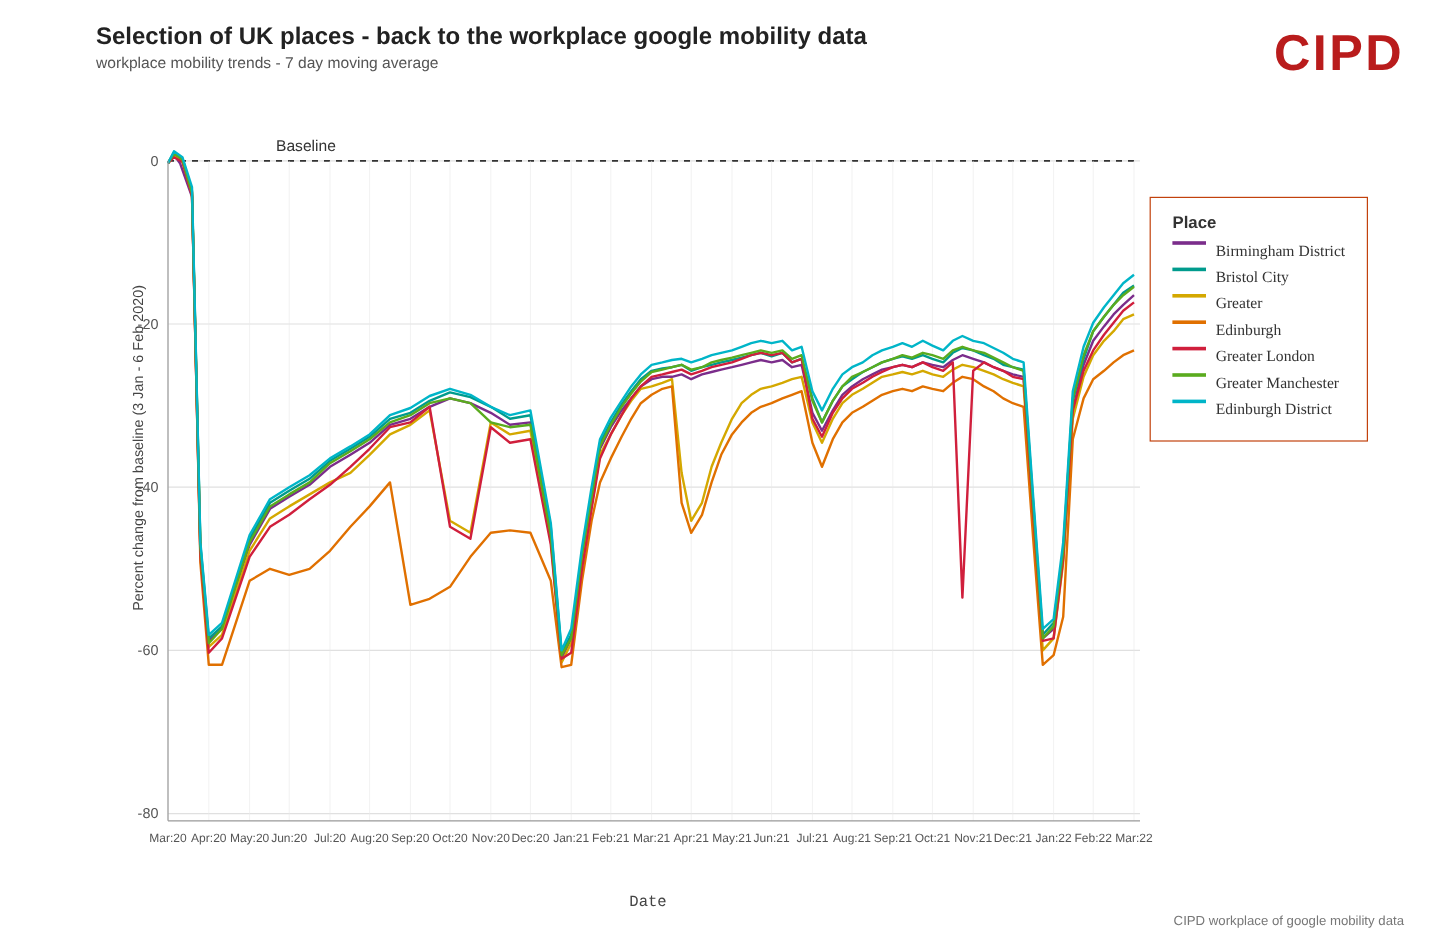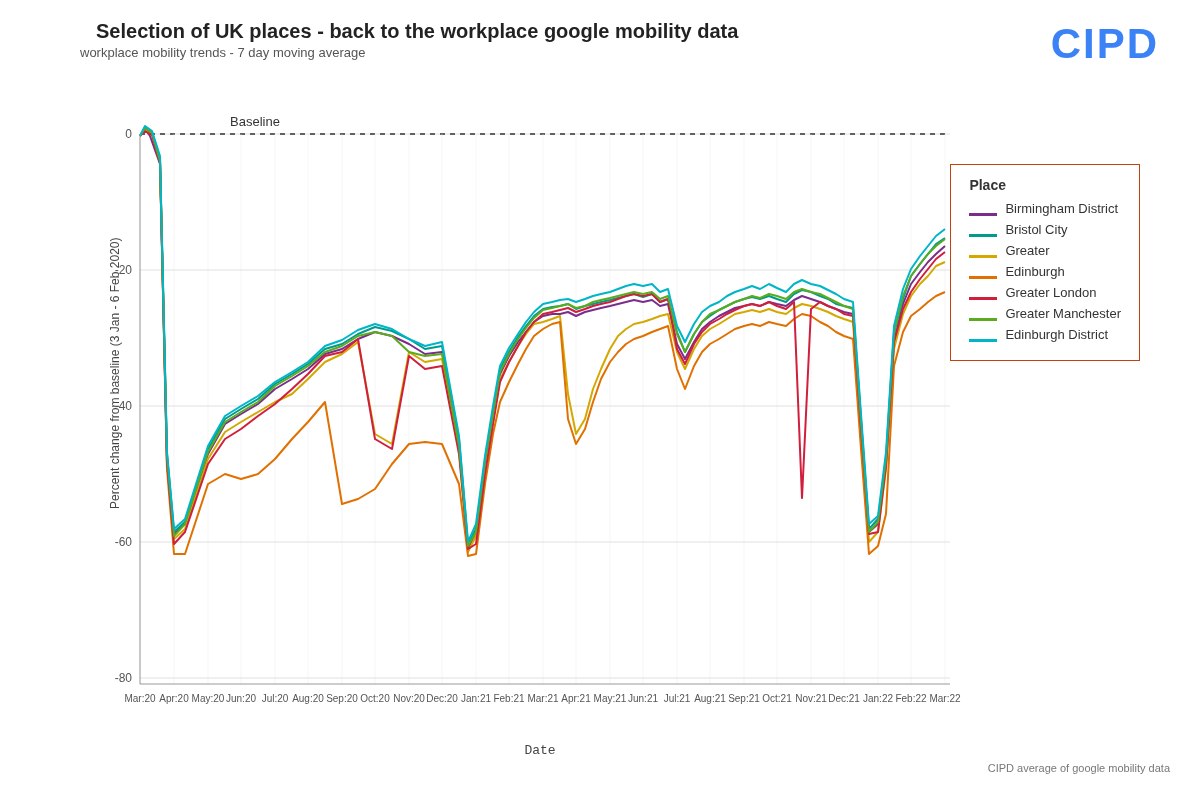--- a/index.html
+++ b/index.html
@@ -14,34 +14,33 @@
       width: 1200px;
       height: 789px;
       position: relative;
       padding: 20px 30px 60px 80px;
     }
     .title {
       font-size: 20px;
       font-weight: bold;
       color: #222;
       margin-bottom: 2px;
-      margin-left: 16px;
     }
     .subtitle {
       font-size: 13px;
       color: #555;
       margin-bottom: 24px;
     }
     .cipd-logo {
       position: absolute;
       top: 20px;
-      right: 41px;
+      right: 30px;
       font-size: 42px;
       font-weight: bold;
-      color: #3b82f6;
+      color: #b91c1c;
       letter-spacing: 2px;
     }
     .chart-area {
       position: relative;
       width: 860px;
       height: 650px;
       margin-left: 10px;
     }
     .y-axis-label {
       position: absolute;
@@ -68,22 +67,23 @@
       font-size: 13px;
     }
     .legend-title {
       font-weight: bold;
       margin-bottom: 8px;
       font-size: 14px;
       color: #333;
     }
     .legend-item {
       display: flex;
-      align-items: flex-end;
+      align-items: flex-start;
       margin-bottom: 6px;
+      font-family: Liberation Serif, serif;
     }
     .legend-line {
       width: 28px;
       height: 3px;
       margin-right: 8px;
       flex-shrink: 0;
     }
     .legend-label {
       font-size: 13px;
       color: #333;
@@ -802,14 +802,14 @@
         <div class="legend-line" style="background-color:#5aab1e;"></div>
         <span class="legend-label">Greater Manchester</span>
       </div>
       <div class="legend-item">
         <div class="legend-line" style="background-color:#00b5c8;"></div>
         <span class="legend-label">Edinburgh District</span>
       </div>
     </div>
   </div>
 
-  <div class="footer-note">CIPD average of google mobility data</div>
+  <div class="footer-note">CIPD workplace of google mobility data</div>
 </div>
 
 </body></html>

